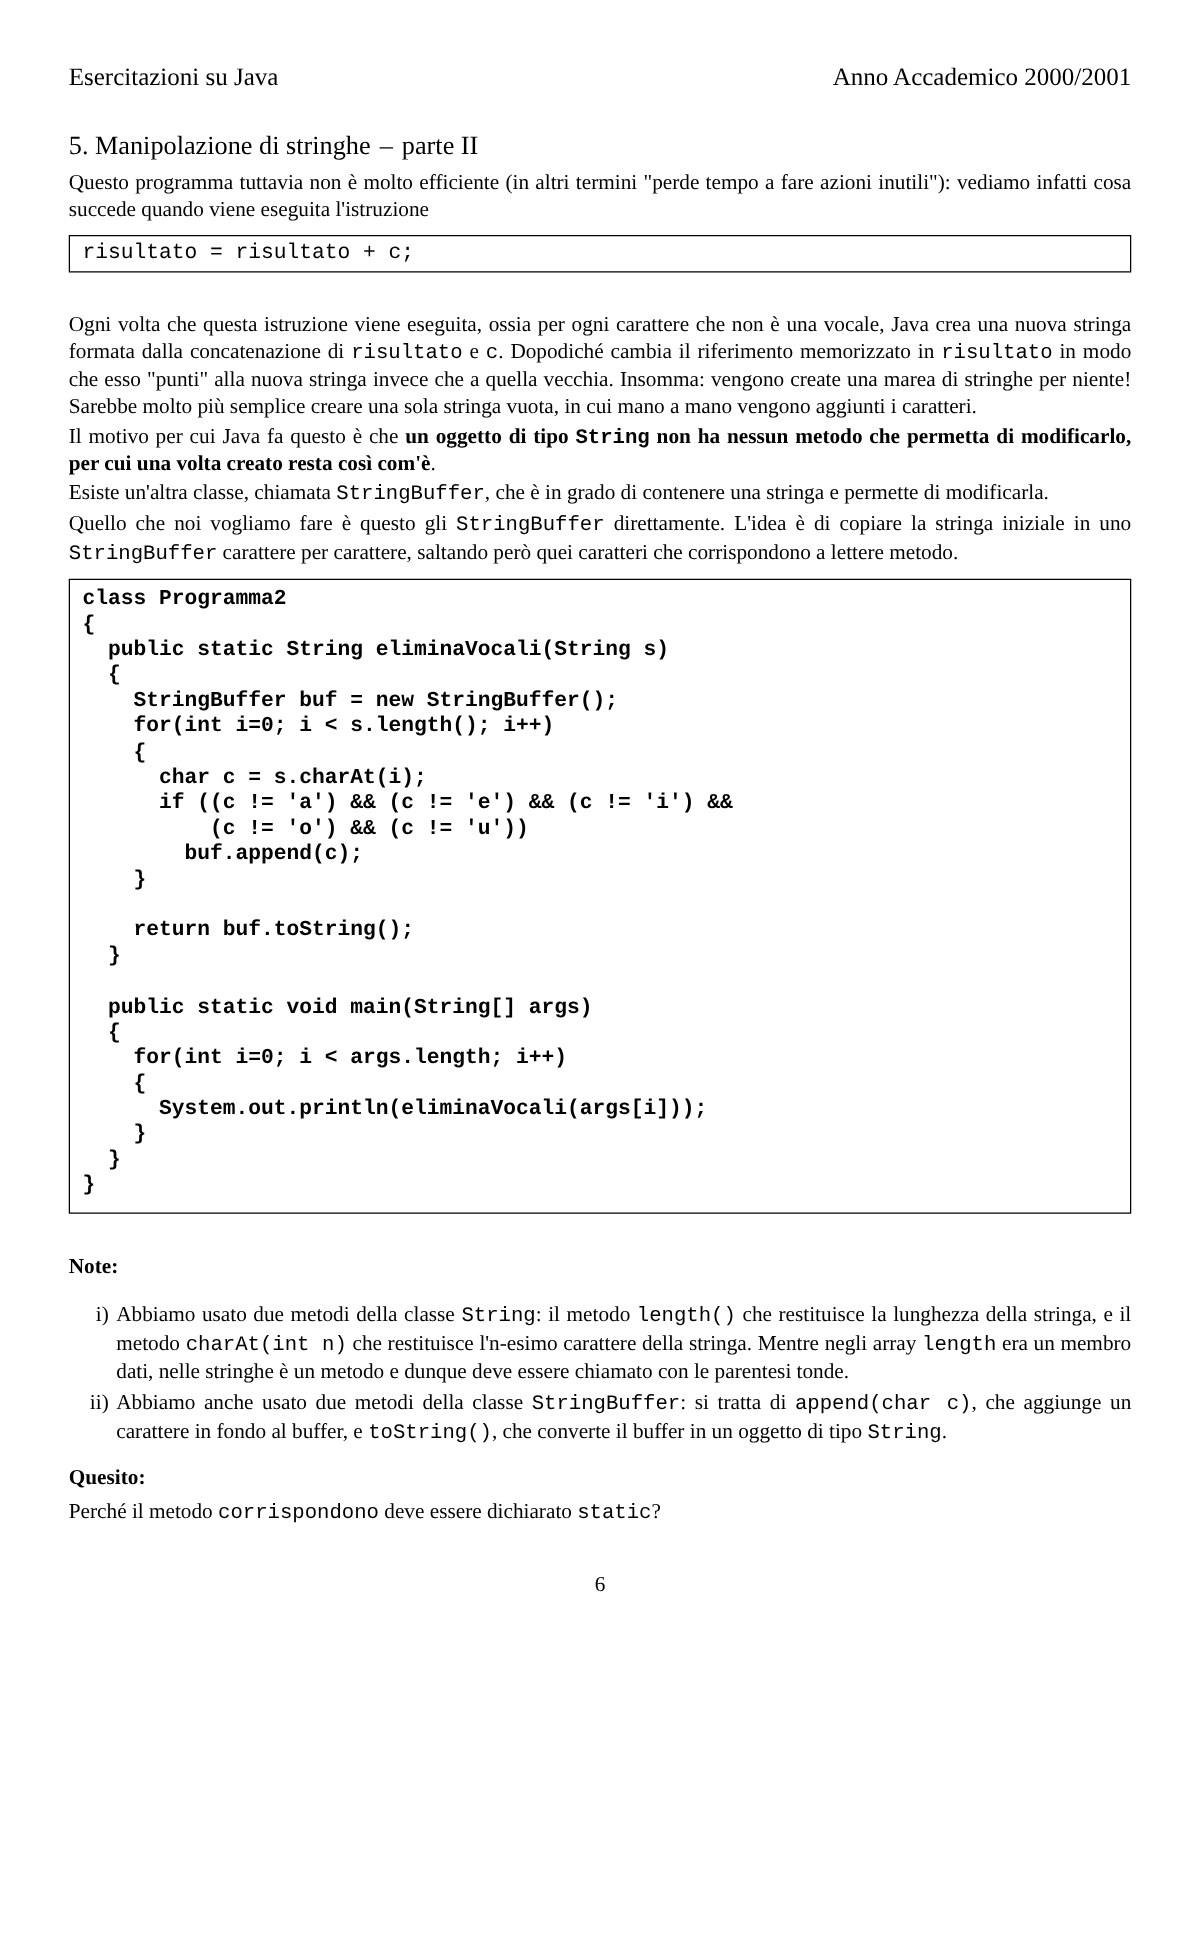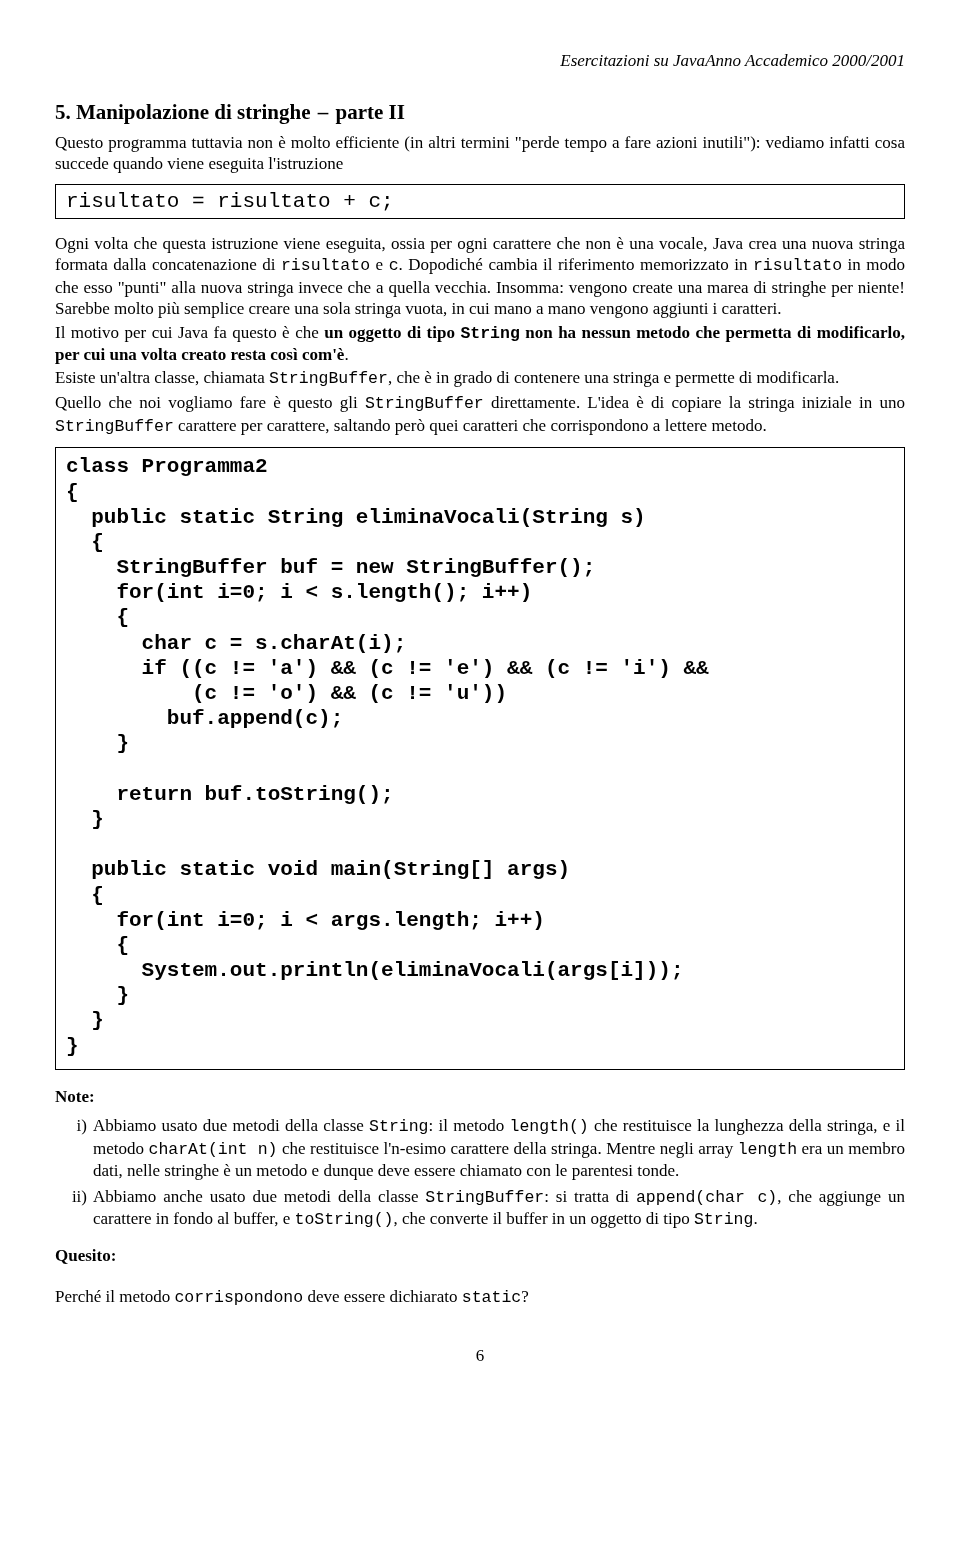--- a/index.html
+++ b/index.html
@@ -7,49 +7,48 @@
       background: #fff;
       color: #000;
       margin: 0;
       padding: 50px 55px 60px 55px;
       width: 850px;
       font-size: 17px;
       line-height: 1.25;
     }
     .header {
       display: flex;
-      justify-content: flex-end;
-      font-size: 17px;
+      justify-content: space-between;
+      font-size: 20px;
       margin-bottom: 28px;
-      font-style: italic;
     }
     h2.section-title {
       font-size: 21px;
-      font-weight: bold;
+      font-weight: normal;
       margin: 0 0 6px 0;
     }
     .parts { display:inline; }
     .separator { padding: 0 2px; }
     .mono { font-family: "Courier New", Courier, monospace; font-size: 16.5px; margin-top: 37px; }
     .code-box {
       border: 1px solid #000;
       padding: 4px 10px 4px 10px;
-      margin: 10px 0 14px 0;
+      margin: 10px 0 31px 0;
       font-family: "Courier New", Courier, monospace;
-      font-size: 21px;
+      font-size: 17px;
       white-space: pre;
       line-height: 1.2;
     }
     .code-box.big { padding: 6px 10px 10px 10px; font-weight: bold; }
     p { margin: 0 0 2px 0; text-align: justify; }
-    .note-label { font-weight: bold; margin-top: 16px; margin-bottom: 8px; }
+    .note-label { font-weight: bold; margin-top: 16px; margin-bottom: 18px; }
     .notes-list { margin: 2px 0 0 38px; padding: 0; list-style: none; }
     .notes-list li { margin-bottom: 4px; text-align: justify; }
     .notes-list .idx { display:inline-block; width: 28px; margin-left: -34px; text-align: right; padding-right: 6px;}
-    .quesito-label { font-weight: bold; margin-top: 14px; margin-bottom: 20px; }
+    .quesito-label { font-weight: bold; margin-top: 14px; margin-bottom: 6px; }
     .pagenum { text-align: center; margin-top: 36px; font-size: 17px;}
   </style>
 </head>
 <body>
 
 <div class="header">
   <span>Esercitazioni su Java</span>
   <span>Anno Accademico 2000/2001</span>
 </div>
 

